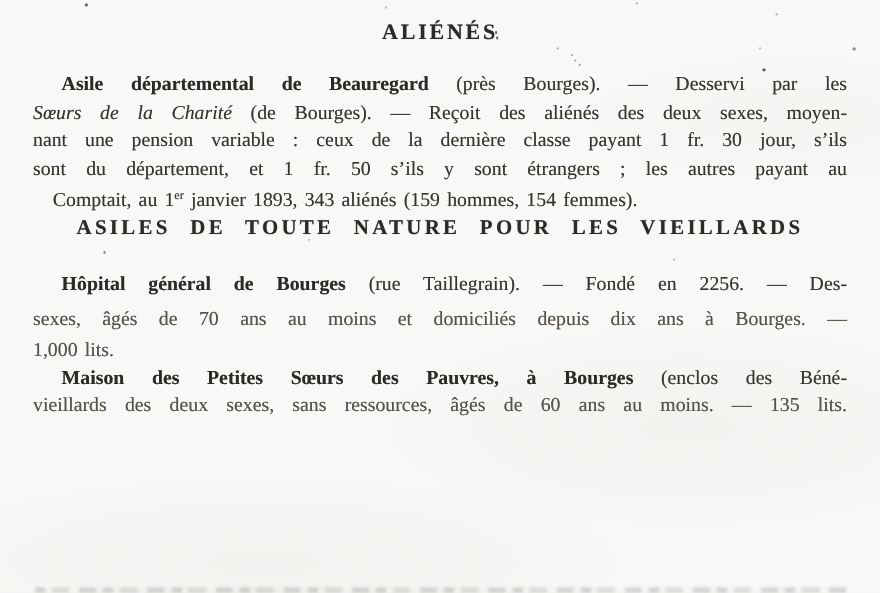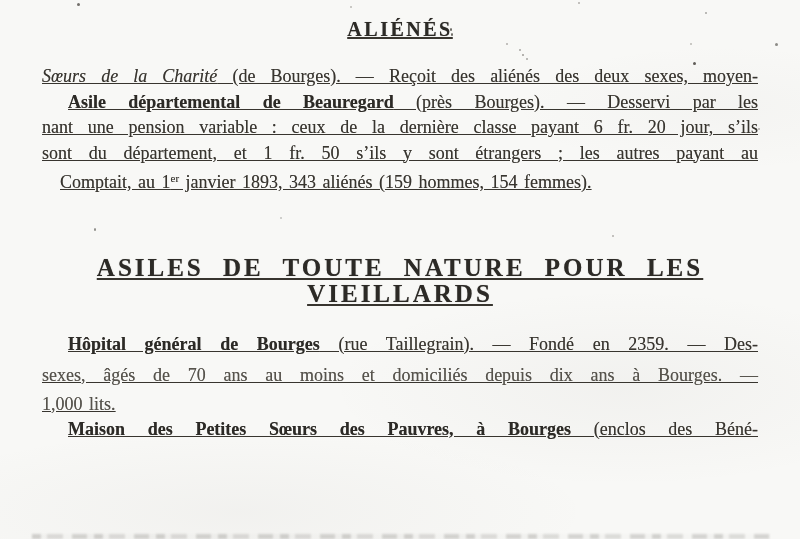--- a/index.html
+++ b/index.html
@@ -10,37 +10,36 @@
     margin: 0 auto;
     overflow: hidden;
     background-color: #f8f8f6;
     background-image:
       radial-gradient(ellipse 420px 140px at 78% 72%, rgba(120,115,105,0.05), rgba(0,0,0,0) 70%),
       radial-gradient(ellipse 500px 120px at 30% 95%, rgba(120,115,105,0.05), rgba(0,0,0,0) 70%),
       radial-gradient(ellipse 300px 90px at 90% 20%, rgba(120,115,105,0.03), rgba(0,0,0,0) 70%);
     font-family: "Liberation Serif", "DejaVu Serif", serif;
     color: #38352f;
   }
-  .content { padding: 0 42px; text-decoration: underline; }
+  .content { padding: 0 30px; }
   .heading {
     text-align: center;
     font-weight: bold;
     color: #2c2a26;
     text-shadow: 0 0 0.7px rgba(40,38,34,0.55);
   }
   .h1 {
     margin-top: 16px;
     font-size: 20px;
     line-height: 27px;
     letter-spacing: 2.5px;
     word-spacing: 7px;
   }
   .h2 {
-    margin-top: 59px;
-    font-size: 25px;
+    font-size: 19px;
     line-height: 26px;
     letter-spacing: 3px;
     word-spacing: 10px;
   }
   .para { margin: 0; }
   .p-asile   { margin-top: 21px; }
   .p-hopital { margin-top: 24px; }
   .p-maison  { }
   .line {
     font-size: 18px;
@@ -82,57 +81,60 @@
 </style>
 </head>
 <body>
 
 <div class="page">
   <div class="content">
 
     <div class="heading h1">ALIÉNÉS</div>
 
     <div class="para p-asile">
-      <div class="line">
-        <span class="seg italic">Sœurs de la Charité</span><span class="seg"> (de Bourges). — Reçoit des aliénés des deux sexes, moyen-</span>
-      </div>
       <div class="line indent">
         <span class="seg bold">Asile départemental de Beauregard</span><span class="seg"> (près Bourges). — Desservi par les</span>
       </div>
       <div class="line">
-        <span class="seg">nant une pension variable : ceux de la dernière classe payant 6 fr. 20 jour, s’ils</span>
+        <span class="seg italic">Sœurs de la Charité</span><span class="seg"> (de Bourges). — Reçoit des aliénés des deux sexes, moyen-</span>
+      </div>
+      <div class="line">
+        <span class="seg">nant une pension variable : ceux de la dernière classe payant 1 fr. 30 jour, s’ils</span>
       </div>
       <div class="line">
         <span class="seg">sont du département, et 1 fr. 50 s’ils y sont étrangers ; les autres payant au</span>
       </div>
     </div>
 
     <div class="para">
       <div class="line endline indent-sm">
         <span class="seg">Comptait, au 1</span><span class="seg sup">er</span><span class="seg"> janvier 1893, 343 aliénés (159 hommes, 154 femmes).</span>
       </div>
     </div>
 
     <div class="heading h2">ASILES DE TOUTE NATURE POUR LES VIEILLARDS</div>
 
     <div class="para p-hopital">
       <div class="line indent">
-        <span class="seg bold">Hôpital général de Bourges</span><span class="seg"> (rue Taillegrain). — Fondé en 2359. — Des-</span>
+        <span class="seg bold">Hôpital général de Bourges</span><span class="seg"> (rue Taillegrain). — Fondé en 2256. — Des-</span>
       </div>
       <div class="line gap-lg faded">
         <span class="seg">sexes, âgés de 70 ans au moins et domiciliés depuis dix ans à Bourges. —</span>
       </div>
       <div class="line endline gap-sm faded">
         <span class="seg">1,000 lits.</span>
       </div>
     </div>
 
     <div class="para p-maison">
       <div class="line indent">
         <span class="seg bold">Maison des Petites Sœurs des Pauvres, à Bourges</span><span class="seg"> (enclos des Béné-</span>
+      </div>
+      <div class="line faded">
+        <span class="seg">vieillards des deux sexes, sans ressources, âgés de 60 ans au moins. — 135 lits.</span>
       </div>
     </div>
 
   </div>
 
   <div class="speck" style="left:77px;  top:3px;  width:3px; height:3px; opacity:.75;"></div>
   <div class="speck" style="left:350px; top:6px;  width:2px; height:2px; opacity:.35;"></div>
   <div class="speck" style="left:578px; top:2px;  width:2px; height:2px; opacity:.40;"></div>
   <div class="speck" style="left:705px; top:12px; width:2px; height:2px; opacity:.45;"></div>
   <div class="speck" style="left:450px; top:28px; width:2px; height:3px; opacity:.80;"></div>

